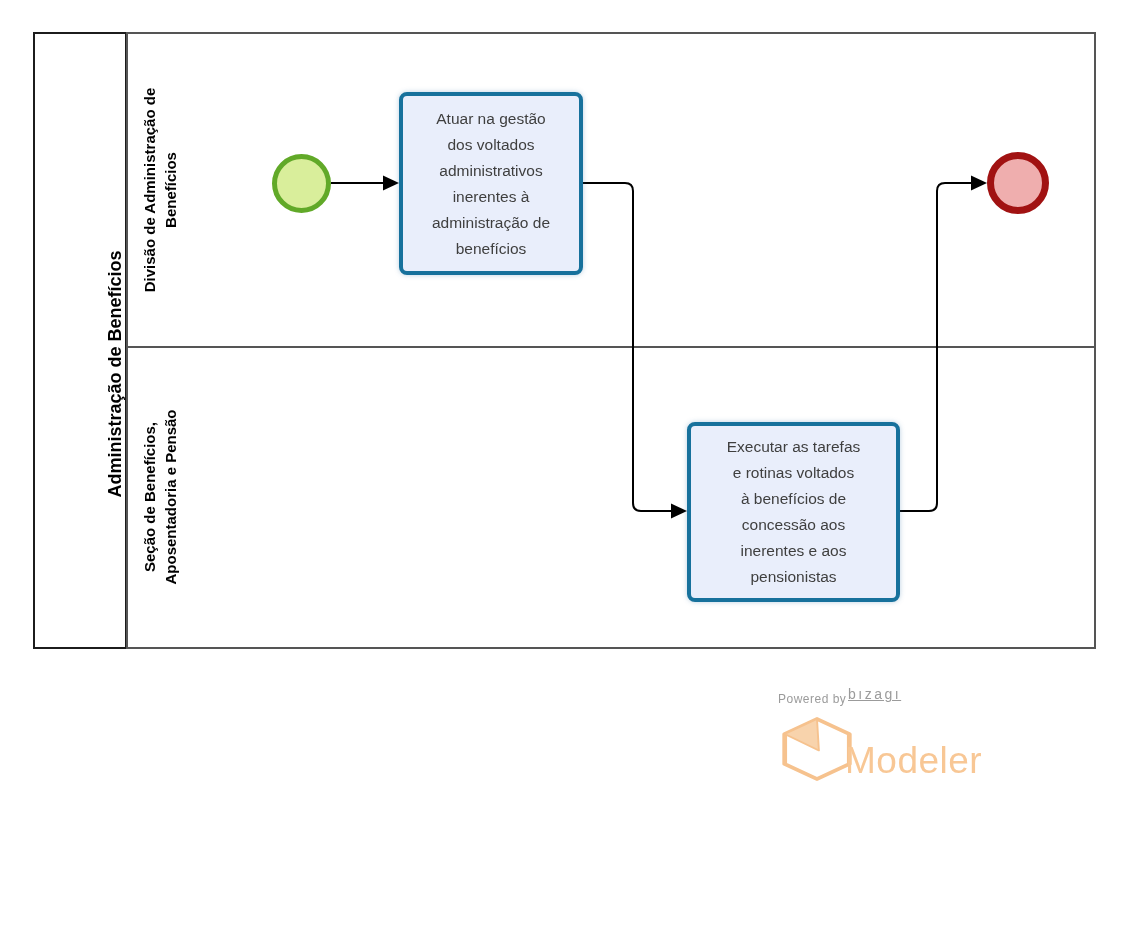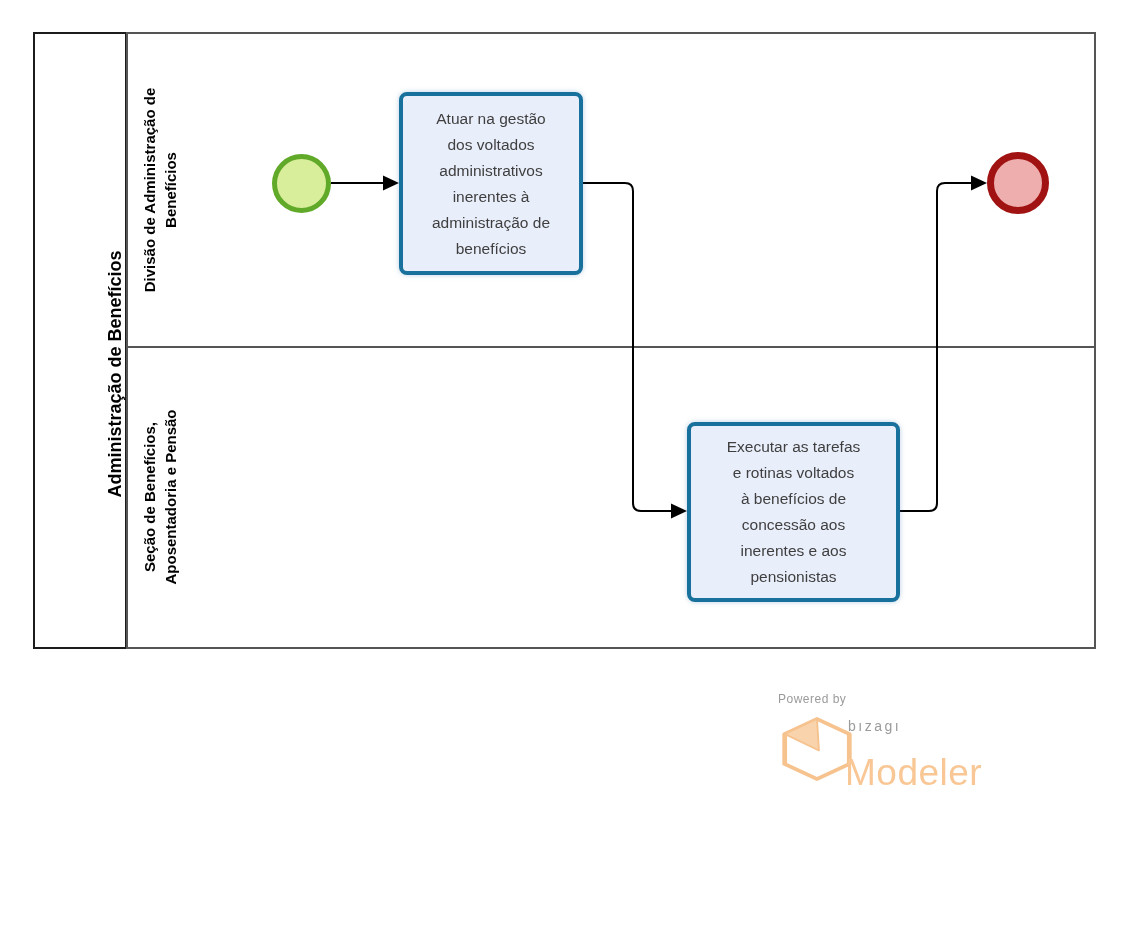--- a/index.html
+++ b/index.html
@@ -56,26 +56,26 @@
   .flows{position:absolute;left:0;top:0;width:1128px;height:940px;pointer-events:none;}
   .flows path{stroke:var(--flow);stroke-width:2;fill:none;}
   .flows polygon{fill:var(--flow);stroke:none;}
   
   .powered{
     position:absolute;left:778px;top:692px;font-size:12px;
     color:var(--logo-gray);letter-spacing:0.5px;
   }
   .hexicon{position:absolute;left:779px;top:716px;width:76px;height:66px;}
   .brand{
-    position:absolute;left:848px;top:718px;font-size:14px;
-    color:var(--logo-gray);letter-spacing:2.5px;
+    position:absolute;left:848px;top:686px;font-size:14px;
+    color:var(--logo-gray);letter-spacing:2.5px;text-decoration:underline;
   }
   .product{
     position:absolute;left:845px;top:740px;font-size:37px;
-    color:var(--logo-orange);letter-spacing:0.5px;margin-top:12px;
+    color:var(--logo-orange);letter-spacing:0.5px;
   }
 </style>
 </head>
 <body>
 
 <div class="canvas">
 
   <div class="pool-header">
     <div class="vtext pool-title">Administração de Benefícios</div>
   </div>

